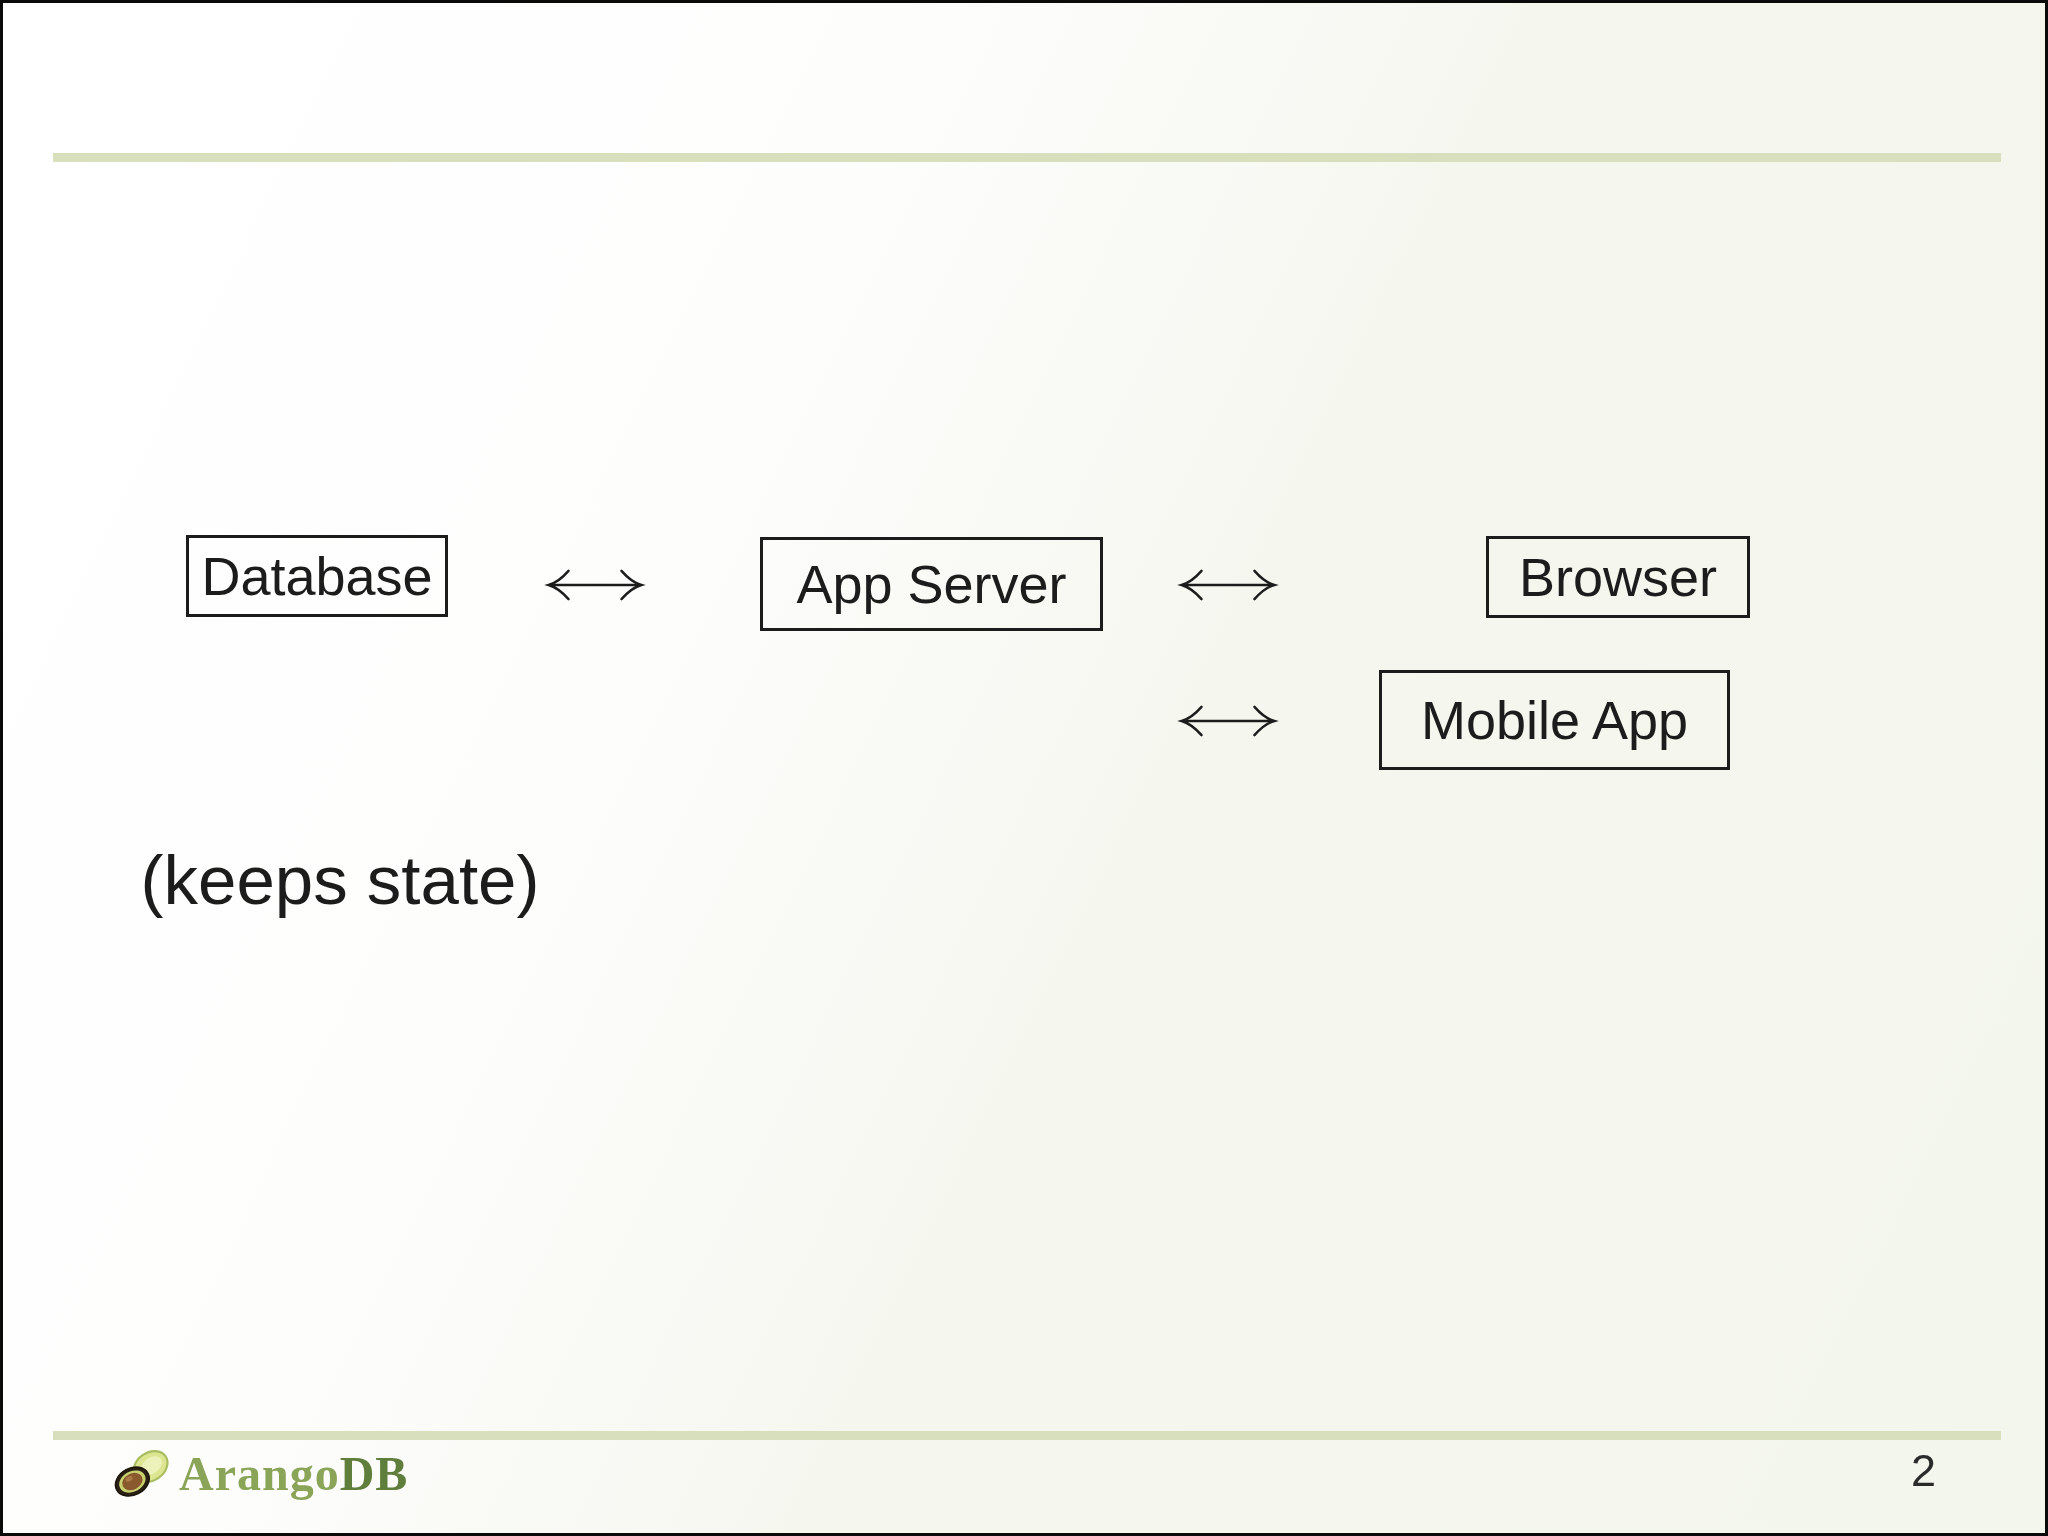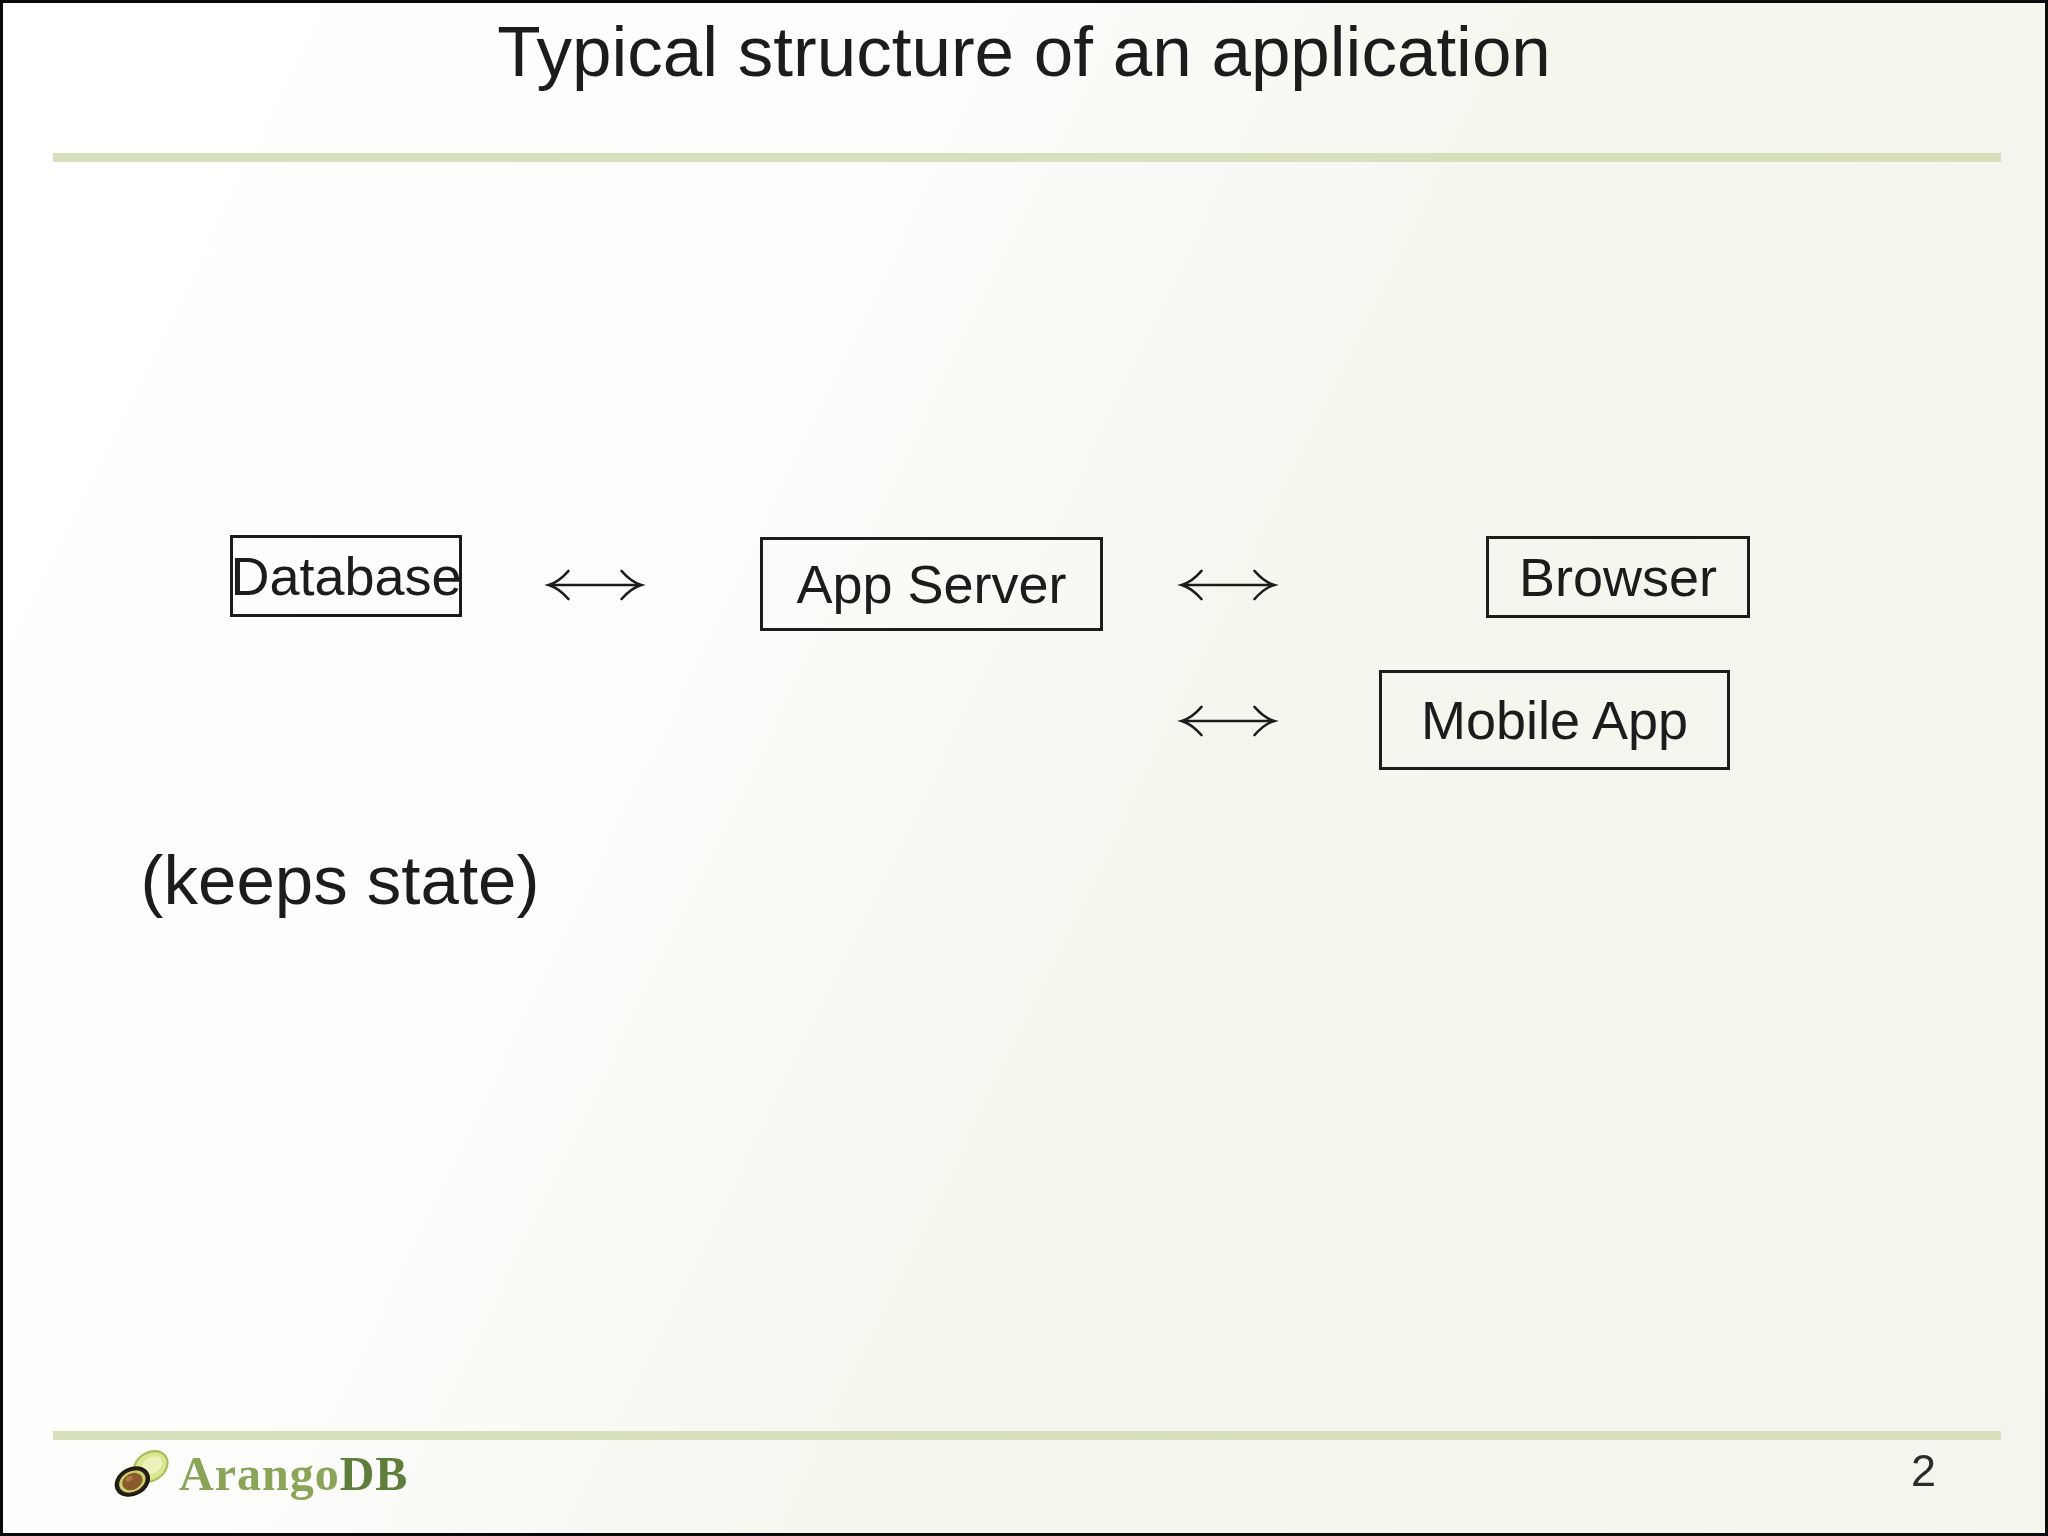--- a/index.html
+++ b/index.html
@@ -28,21 +28,21 @@
   .divider.bottom{top:1428px;}
   .node{
     position:absolute;
     box-sizing:border-box;
     border:3px solid #1c1c1c;
     display:flex;align-items:center;justify-content:center;
     font-size:54px;font-weight:300;
     white-space:nowrap;
     background:transparent;
   }
-  .node.database{left:183px;top:532px;width:232px;height:82px;margin-left:44px;}
+  .node.database{left:183px;top:532px;width:262px;height:82px;}
   .node.app-server{left:757px;top:534px;width:343px;height:94px;}
   .node.browser{left:1483px;top:533px;width:264px;height:82px;}
   .node.mobile-app{left:1376px;top:667px;width:351px;height:100px;}
   .arrow{
     position:absolute;width:104px;height:40px;
   }
   .arrow.a1{left:540px;top:562px;}
   .arrow.a2{left:1173px;top:562px;}
   .arrow.a3{left:1173px;top:698px;}
   .note{
@@ -71,21 +71,20 @@
   .page-number{
     position:absolute;left:1908px;top:1442px;
     font-size:45px;font-weight:300;color:#2b2b2b;
   }
 </style>
 </head>
 <body>
 
 <div class="slide">
 
-  <div class="title">Typical structure of an application</div>
 
   <div class="divider top"></div>
 
   <div class="node database">
     <span>Database</span>
   </div>
 
   <div class="node browser">
     <span>Browser</span>
   </div>

